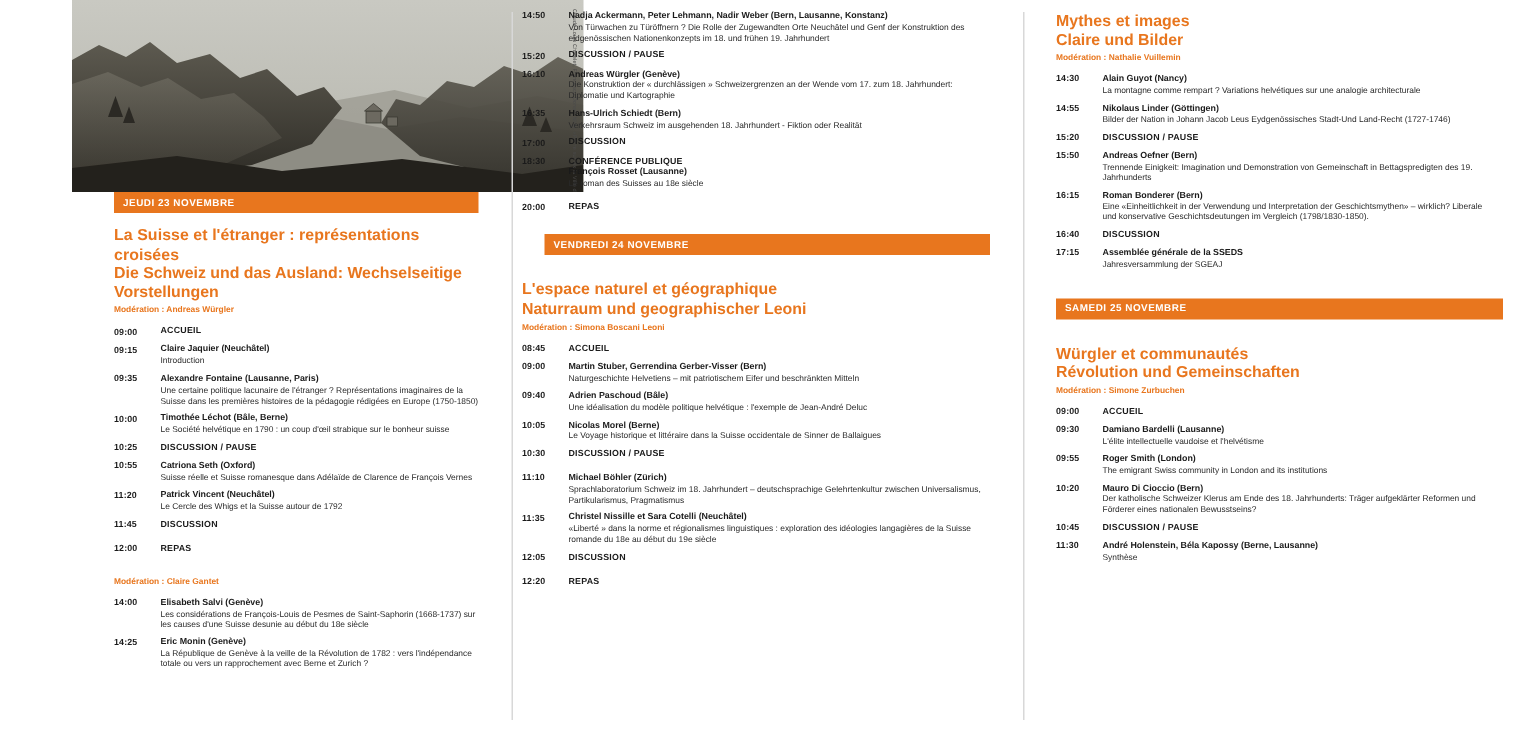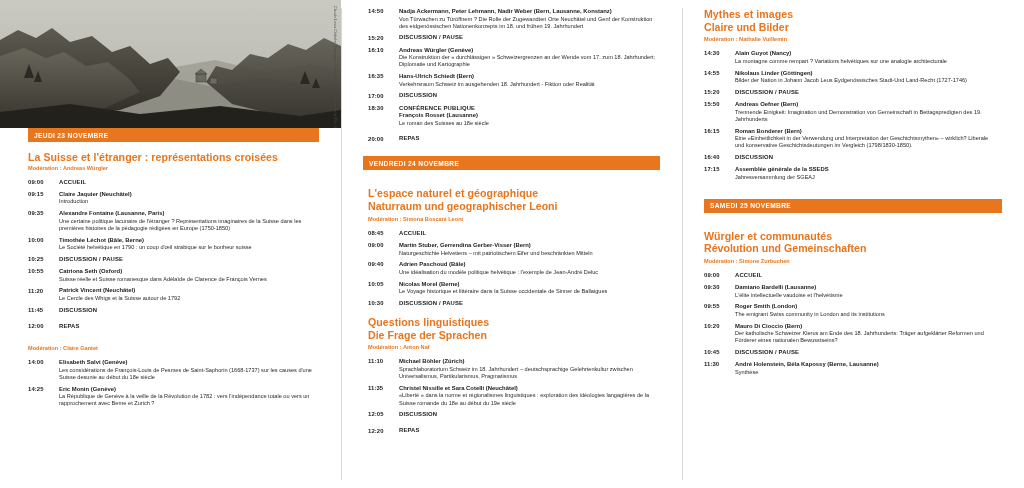--- a/index.html
+++ b/index.html
@@ -17,26 +17,26 @@
   .page {
     width: 1024px; height: 488px;
     display: flex;
     position: relative;
   }
   
   .col {
     position: relative;
     height: 348px;
   }
-  .col-1 { width: 341px; }
+  .col-1 { width: 341px; padding-left: 48px; }
   .col-2 { width: 341px; }
   .col-3 { width: 342px; }
 
   .col-1 .inner { padding: 0 22px 0 28px; }
-  .col-2 .inner { padding: 8px 22px 0 7px; margin-left: 20px; }
+  .col-2 .inner { padding: 8px 22px 0 7px; }
   .col-3 .inner { padding: 8px 26px 0 22px; }
 
   
   .vrule {
     position: absolute;
     top: 8px; bottom: 8px;
     width: 1px;
     background: #d8d8d8;
   }
   #vrule-1 { left: 341px; }
@@ -193,20 +193,21 @@
       </svg>
       <div class="hero-caption">Claude Louis Châtelet, Francesco Donato Nina, «Pierre sur six la Ville de Neuchâtel», en Bureau, UBNUS, Tableaux topographiques (...) 1780-1786, Lausanne, BCU</div>
     </div>
 
     <div class="day-bar">JEUDI 23 NOVEMBRE</div>
 
     <div class="inner">
 
       <div class="session">
         <div class="session-title">La Suisse et l'étranger : représentations croisées</div>
+        <div class="session-sub">Die Schweiz und das Ausland: Wechselseitige Vorstellungen</div>
         <div class="session-mod">Modération : Andreas Würgler</div>
       </div>
 
       <div class="row">
         <div class="time">09:00</div>
         <div class="entry">
           <p class="plain">ACCUEIL</p>
         </div>
       </div>
 
@@ -403,25 +404,20 @@
 
       <div class="row">
         <div class="time">10:30</div>
         <div class="entry">
           <p class="plain">DISCUSSION / PAUSE</p>
         </div>
       </div>
 
       <div class="spacer-sm"></div>
 
-      <div class="session">
-        <div class="session-title">Questions linguistiques</div>
-        <div class="session-sub">Die Frage der Sprachen</div>
-        <div class="session-mod">Modération : Anton Naf</div>
-      </div>
 
       <div class="row">
         <div class="time">11:10</div>
         <div class="entry">
           <p class="speaker">Michael Böhler (Zürich)</p>
           <p class="talk">Sprachlaboratorium Schweiz im 18. Jahrhundert – deutschsprachige Gelehrtenkultur zwischen Universalismus, Partikularismus, Pragmatismus</p>
         </div>
       </div>
 
       <div class="row">

